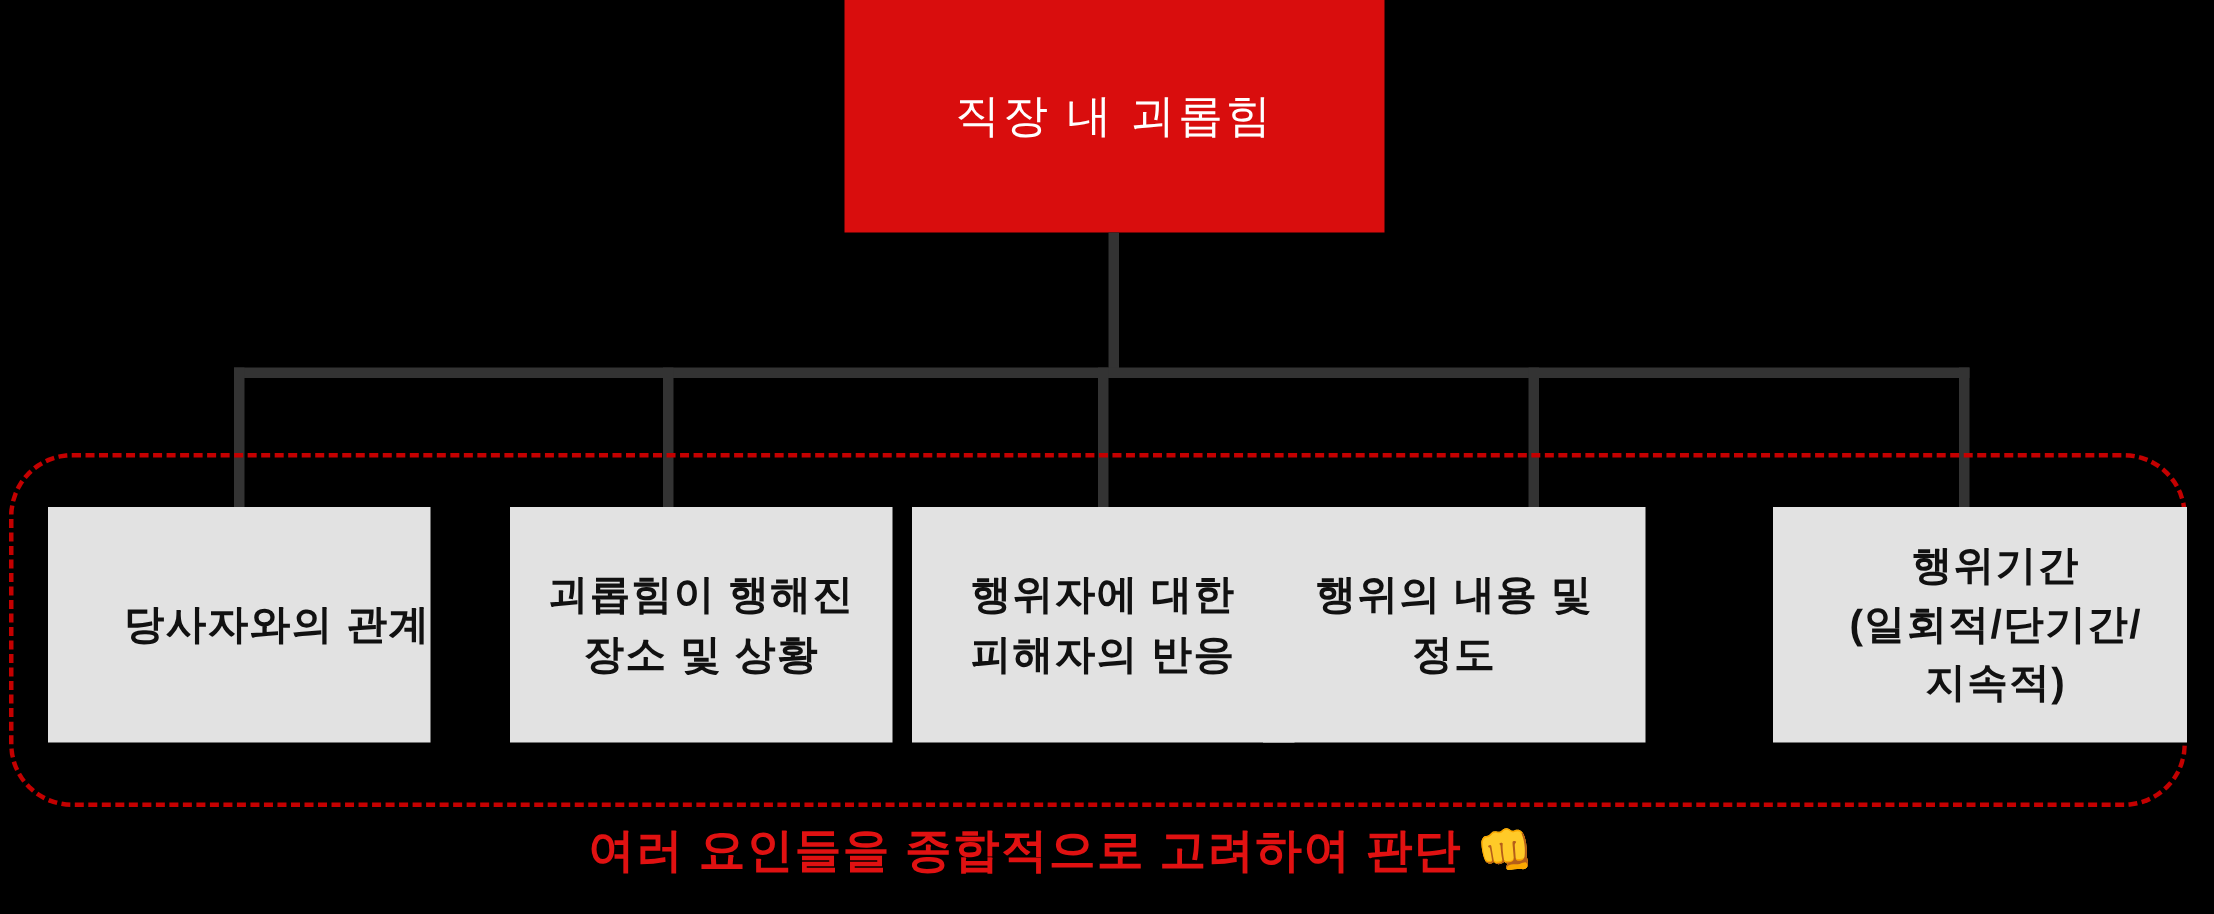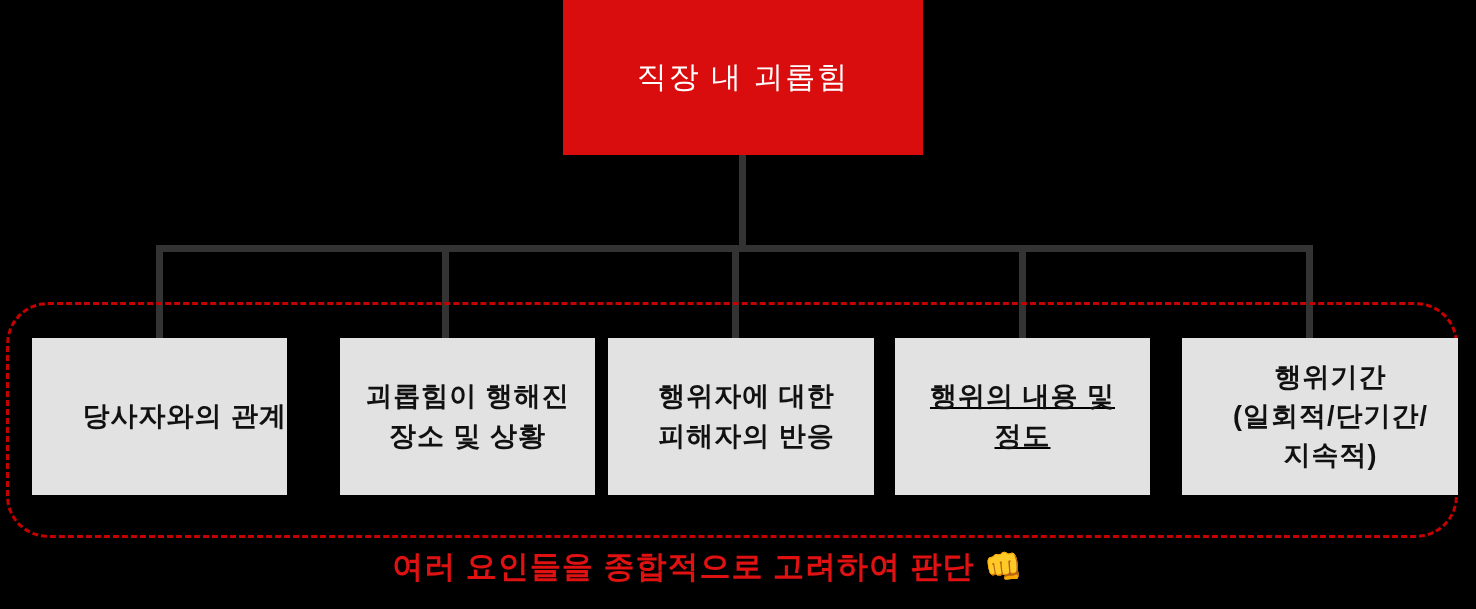--- a/index.html
+++ b/index.html
@@ -90,22 +90,22 @@
   .factor-box span {
     color: #111111;
     font-size: 27px;
     font-weight: bold;
     line-height: 1.45;
     white-space: pre-line;
     letter-spacing: 1px;
   }
   .fb-1 { left: 32px; justify-content: flex-end; }
   .fb-2 { left: 300px; margin-left: 40px; }
-  .fb-3 { left: 608px; padding-left: 11px; }
-  .fb-4 { left: 895px; text-decoration: underline; }
+  .fb-3 { left: 608px; }
+  .fb-4 { left: 842px; }
   .fb-5 { left: 1182px; padding-left: 21px; }
 
   
   .caption {
     position: absolute;
     left: 0;
     top: 546px;
     width: 1416px;
     text-align: center;
     color: #e01111;

